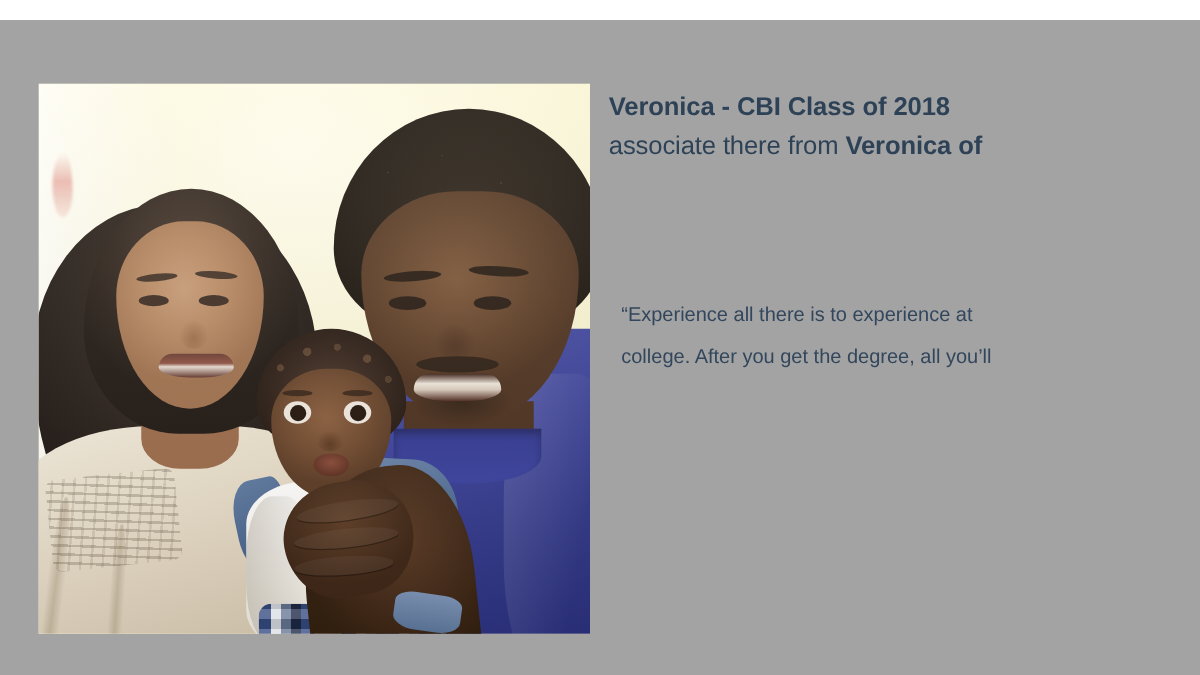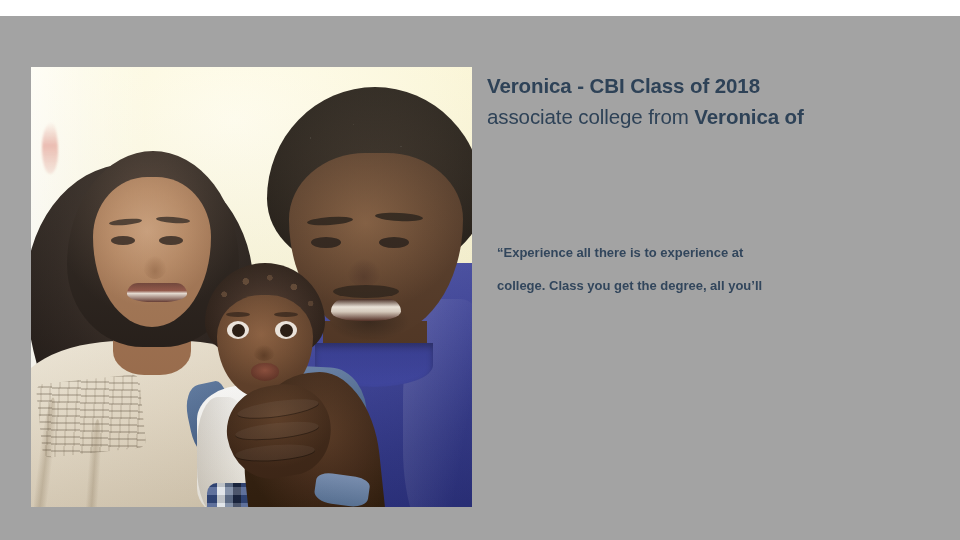--- a/index.html
+++ b/index.html
@@ -468,24 +468,24 @@
     letter-spacing: -0.1px;
   }
   .headline b { font-weight: 700; }
 
   .quote {
     position: absolute;
     left: 497px;
     top: 220px;
     width: 440px;
     margin: 0;
-    font-size: 13px;
+    font-size: 16px;
     line-height: 33px;
     color: #32465c;
-    font-weight: 700;
+    font-weight: 400;
   }
 </style>
 </head>
 <body>
 
 <div class="slide">
 
   <div class="photo-frame" aria-label="Family photograph: a smiling woman in a cream lace blouse on the left, a baby in a white onesie with a denim jacket and blue plaid shirt in the center, and a smiling man in a royal blue t-shirt on the right, in front of a pale cream wall.">
     <div class="photo-stage">
 
@@ -553,18 +553,18 @@
       <div class="m-finger-a"></div>
       <div class="m-finger-b"></div>
       <div class="m-finger-c"></div>
       <div class="b-denim-cuff"></div>
 
       <div class="photo-grade"></div>
     </div>
   </div>
 
   <div class="text-col">
-    <p class="headline"><b>Veronica - CBI Class of 2018</b><br><span>associate college from </span><b>Veronica of</b><br></p>
+    <p class="headline"><b>Veronica - CBI Class of 2018</b><br><span>associate there from </span><b>Veronica of</b><br></p>
   </div>
 
-  <p class="quote"><span>“Experience all there is to experience at</span><br><span>college. Class you get the degree, all you’ll</span><br></p>
+  <p class="quote"><span>“Experience all there is to experience at</span><br><span>college. After you get the degree, all you’ll</span><br></p>
 
 </div>
 
 </body></html>

